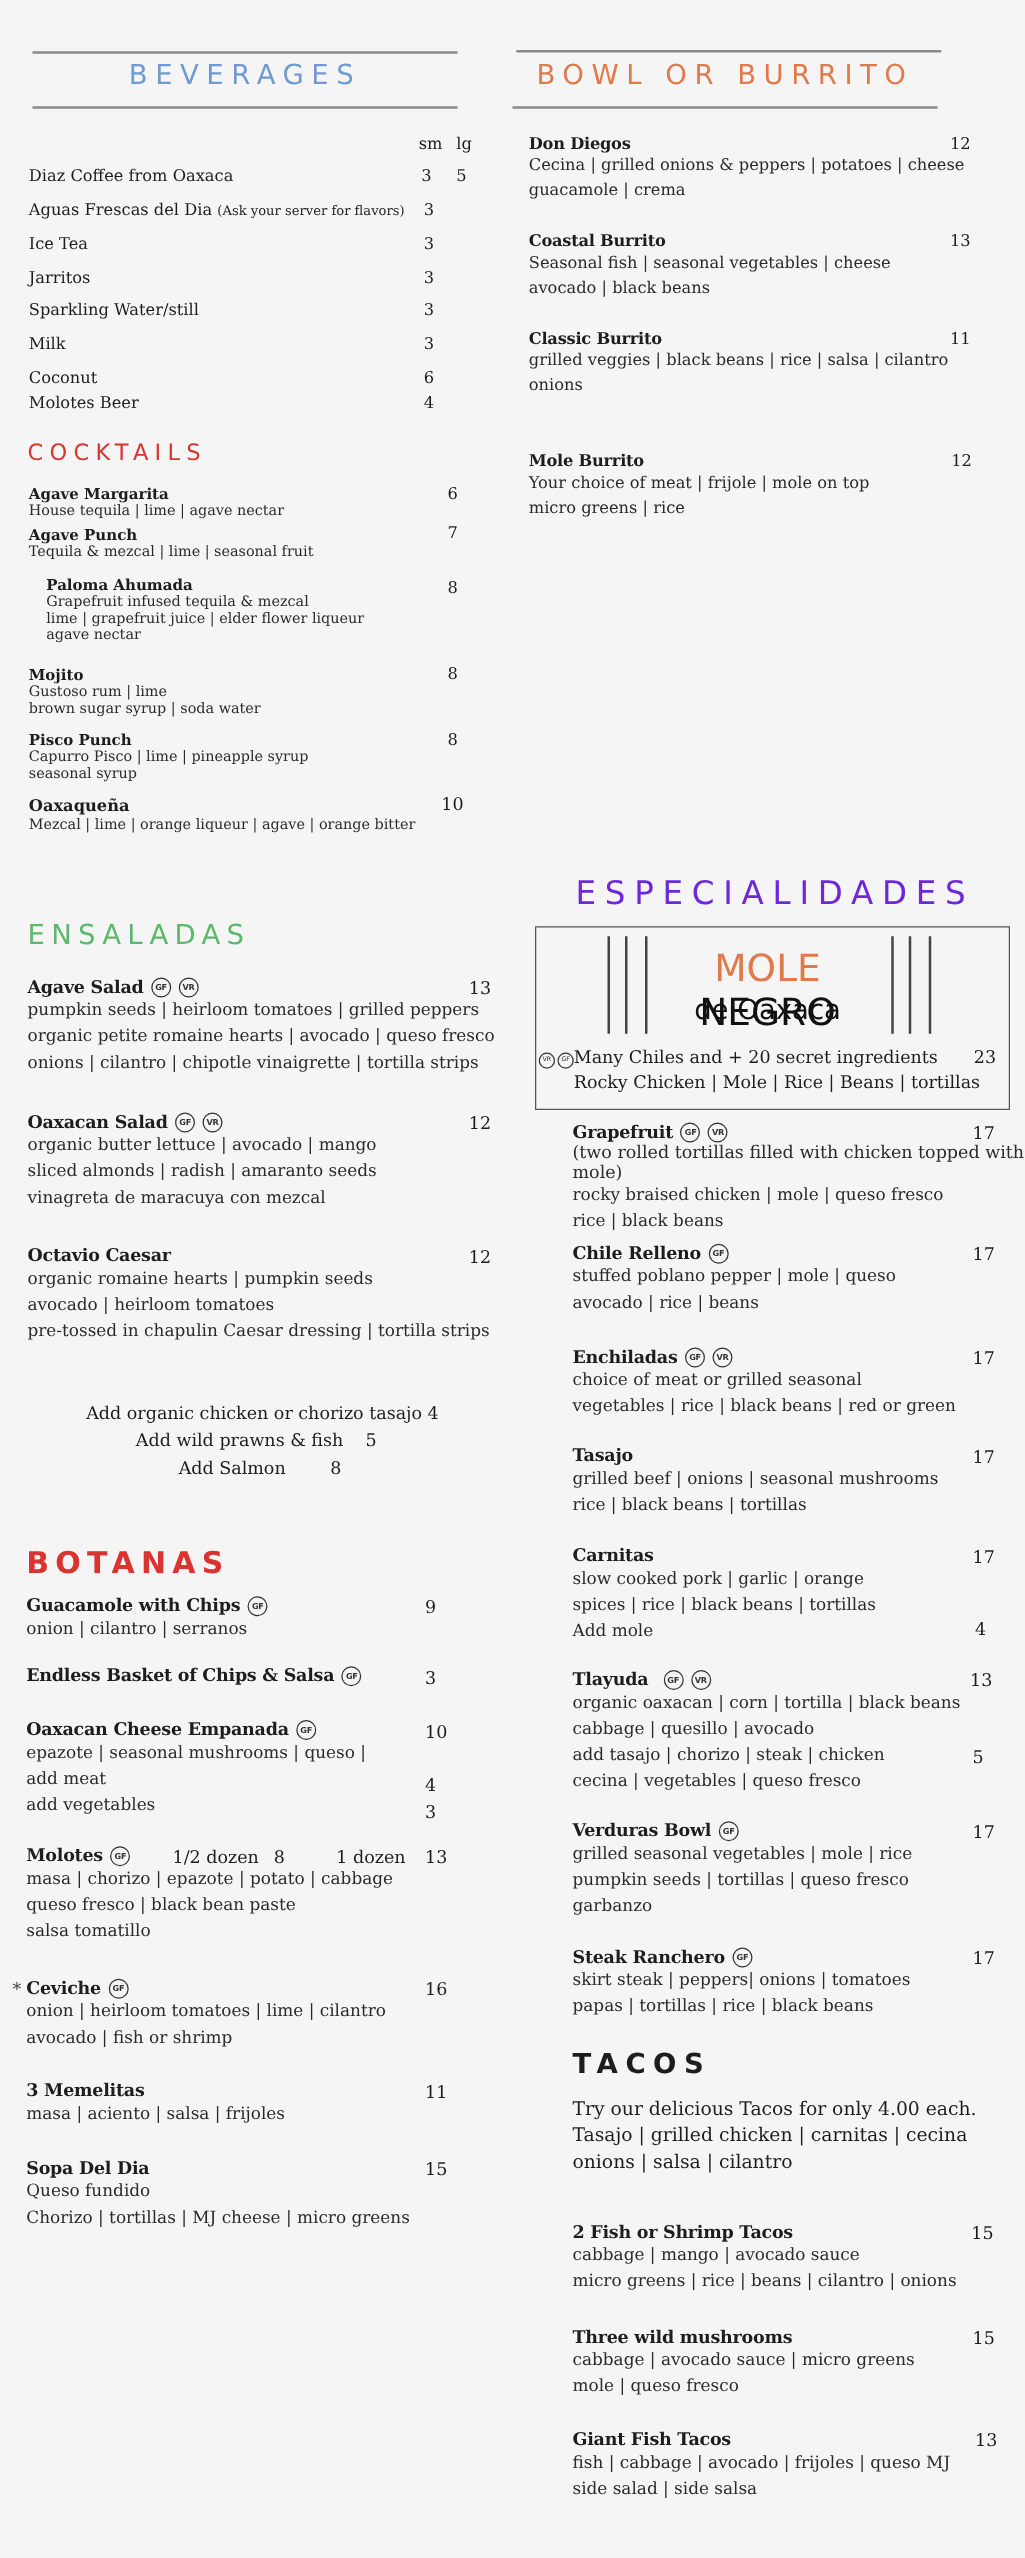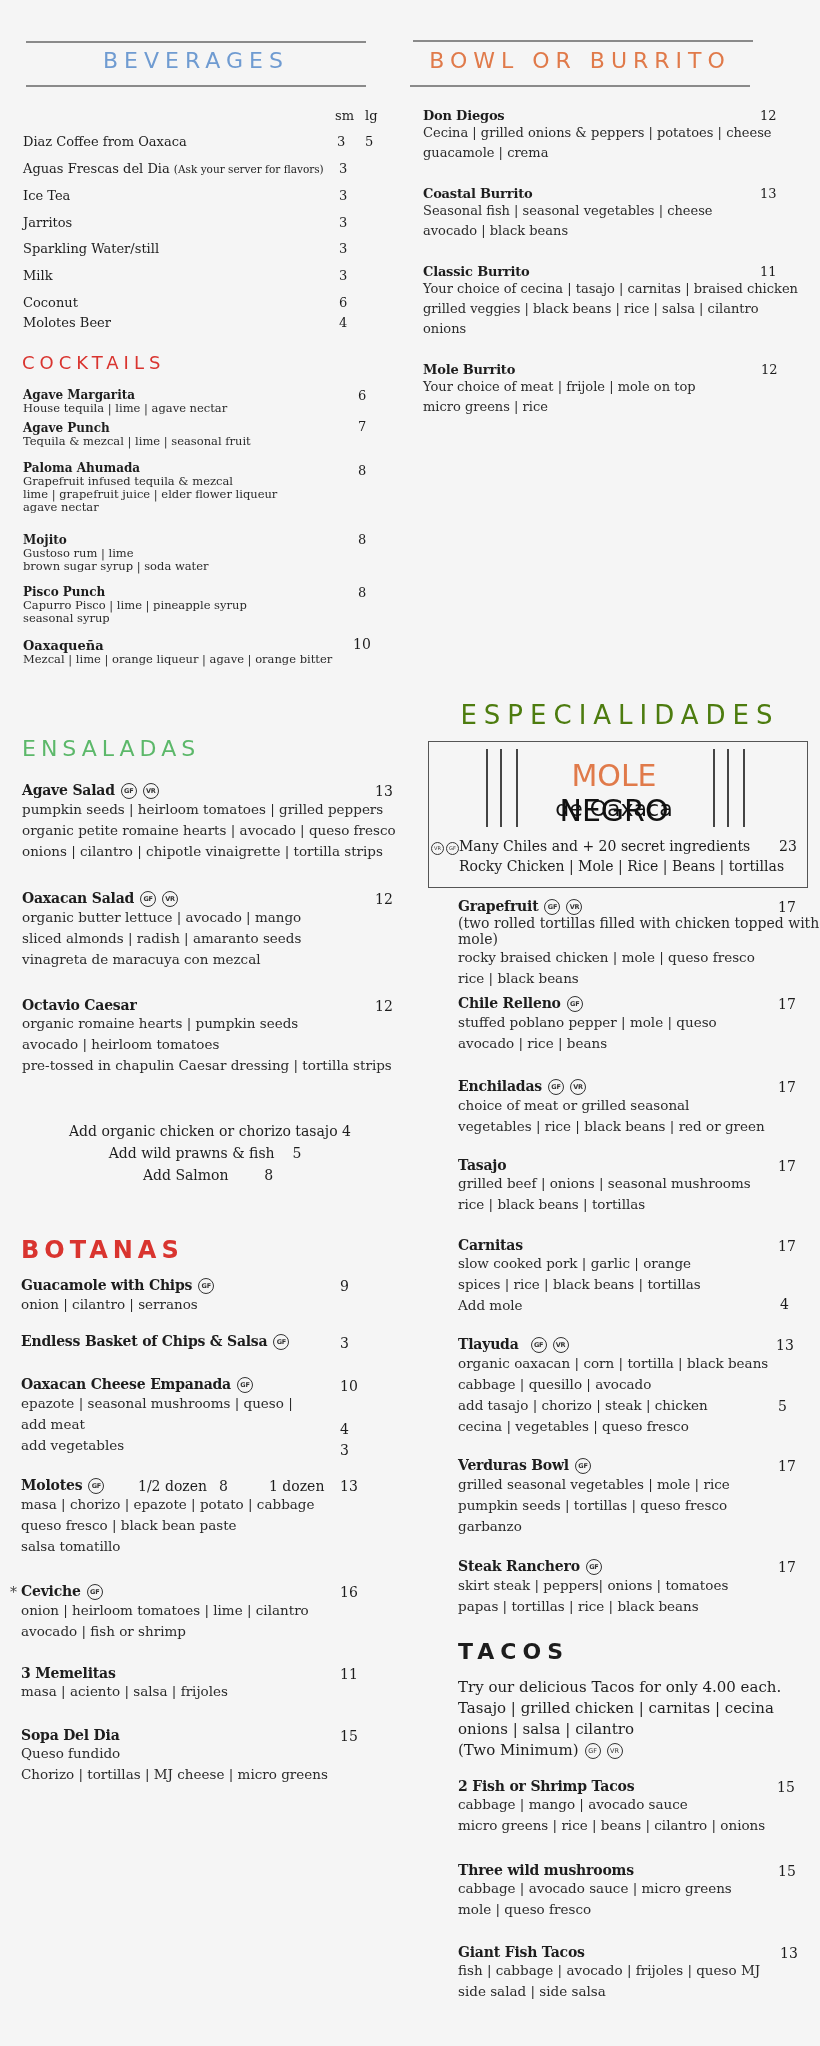--- a/index.html
+++ b/index.html
@@ -64,21 +64,21 @@
   <div class="sdesc">House tequila | lime | agave nectar</div>
 </div>
 <div class="price" style="left:358px;top:388px;font-size:13px;">6</div>
 
 <div class="item" style="left:23px;top:421px;">
   <div class="sname">Agave Punch</div>
   <div class="sdesc">Tequila &amp; mezcal | lime | seasonal fruit</div>
 </div>
 <div class="price" style="left:358px;top:419px;font-size:13px;">7</div>
 
-<div class="item" style="left:23px;top:461px;">
+<div class="item" style="left:37px;top:461px;">
   <div class="sname">Paloma Ahumada</div>
   <div class="sdesc">Grapefruit infused tequila &amp; mezcal</div>
   <div class="sdesc">lime | grapefruit juice | elder flower liqueur</div>
   <div class="sdesc">agave nectar</div>
 </div>
 <div class="price" style="left:358px;top:463px;font-size:13px;">8</div>
 
 <div class="item" style="left:23px;top:533px;">
   <div class="sname">Mojito</div>
   <div class="sdesc">Gustoso rum | lime</div>
@@ -112,21 +112,20 @@
 
 <div class="item" style="left:423px;top:186px;">
   <div class="name" style="font-size:13px;">Coastal Burrito</div>
   <div class="desc" style="font-size:13px;line-height:20px;">Seasonal fish | seasonal vegetables | cheese</div>
   <div class="desc" style="font-size:13px;line-height:20px;">avocado | black beans</div>
 </div>
 <div class="price" style="left:760px;top:186px;font-size:13px;">13</div>
 
 <div class="item" style="left:423px;top:264px;">
   <div class="name" style="font-size:13px;">Classic Burrito</div>
-  <div class="desc" style="font-size:13px;line-height:20px;">Your choice of cecina | tasajo | carnitas | braised chicken</div>
   <div class="desc" style="font-size:13px;line-height:20px;">grilled veggies | black beans | rice | salsa | cilantro</div>
   <div class="desc" style="font-size:13px;line-height:20px;">onions</div>
 </div>
 <div class="price" style="left:760px;top:264px;font-size:13px;">11</div>
 
 <div class="item" style="left:423px;top:362px;">
   <div class="name" style="font-size:13px;">Mole Burrito</div>
   <div class="desc" style="font-size:13px;line-height:20px;">Your choice of meat | frijole | mole on top</div>
   <div class="desc" style="font-size:13px;line-height:20px;">micro greens | rice</div>
 </div>
@@ -212,21 +211,21 @@
 </div>
 <div class="price" style="left:340px;top:1666px;">11</div>
 
 <div class="item" style="left:21px;top:1727px;">
   <div class="name">Sopa Del Dia</div>
   <div class="desc">Queso fundido</div>
   <div class="desc">Chorizo | tortillas | MJ cheese | micro greens</div>
 </div>
 <div class="price" style="left:340px;top:1728px;">15</div>
 
-<div class="htitle" style="left:420px;top:700px;width:400px;font-size:26px;letter-spacing:7px;color:#4d7c0f;">ESPECIALIDADES</div>
+<div class="htitle" style="left:420px;top:700px;width:400px;font-size:26px;letter-spacing:7px;color:#6d28d9;">ESPECIALIDADES</div>
 
 <div class="abs" style="left:428px;top:741px;width:380px;height:147px;border:1.5px solid #555;box-sizing:border-box;">
   <div class="abs" style="left:57px;top:7px;width:28px;height:78px;border-left:2px solid #444;border-right:2px solid #444;"></div>
   <div class="abs" style="left:71px;top:7px;width:2px;height:78px;background:#444;"></div>
   <div class="abs" style="left:284px;top:7px;width:28px;height:78px;border-left:2px solid #444;border-right:2px solid #444;"></div>
   <div class="abs" style="left:298px;top:7px;width:2px;height:78px;background:#444;"></div>
   <div class="abs" style="left:90px;top:16px;width:190px;text-align:center;font-family:'DejaVu Sans','Liberation Sans',sans-serif;font-size:30px;letter-spacing:0px;">
     <span style="color:#e07a4a;">MOLE</span> <span style="color:#111;">NEGRO</span>
   </div>
   <div class="abs" style="left:90px;top:54px;width:190px;text-align:center;font-family:'DejaVu Sans','Liberation Sans',sans-serif;font-size:22px;color:#111;">de Oaxaca</div>
@@ -300,21 +299,20 @@
   <div class="desc">papas | tortillas | rice | black beans</div>
 </div>
 <div class="price" style="left:778px;top:1559px;">17</div>
 
 <div class="sect" style="left:458px;top:1639px;font-size:22px;color:#1d1d1d;font-weight:bold;letter-spacing:6px;">TACOS</div>
 
 <div class="item" style="left:458px;top:1677px;font-size:15px;line-height:21px;">
   <div>Try our delicious Tacos for only 4.00 each.</div>
   <div>Tasajo | grilled chicken | carnitas  | cecina</div>
   <div>onions | salsa | cilantro</div>
-  <div><span>(Two Minimum)</span><span class="badge">GF</span><span class="badge">VR</span></div>
 </div>
 
 <div class="item" style="left:458px;top:1778px;">
   <div class="name">2 Fish or Shrimp Tacos</div>
   <div class="desc">cabbage | mango | avocado sauce</div>
   <div class="desc">micro greens | rice | beans | cilantro | onions</div>
 </div>
 <div class="price" style="left:777px;top:1779px;">15</div>
 
 <div class="item" style="left:458px;top:1862px;">

